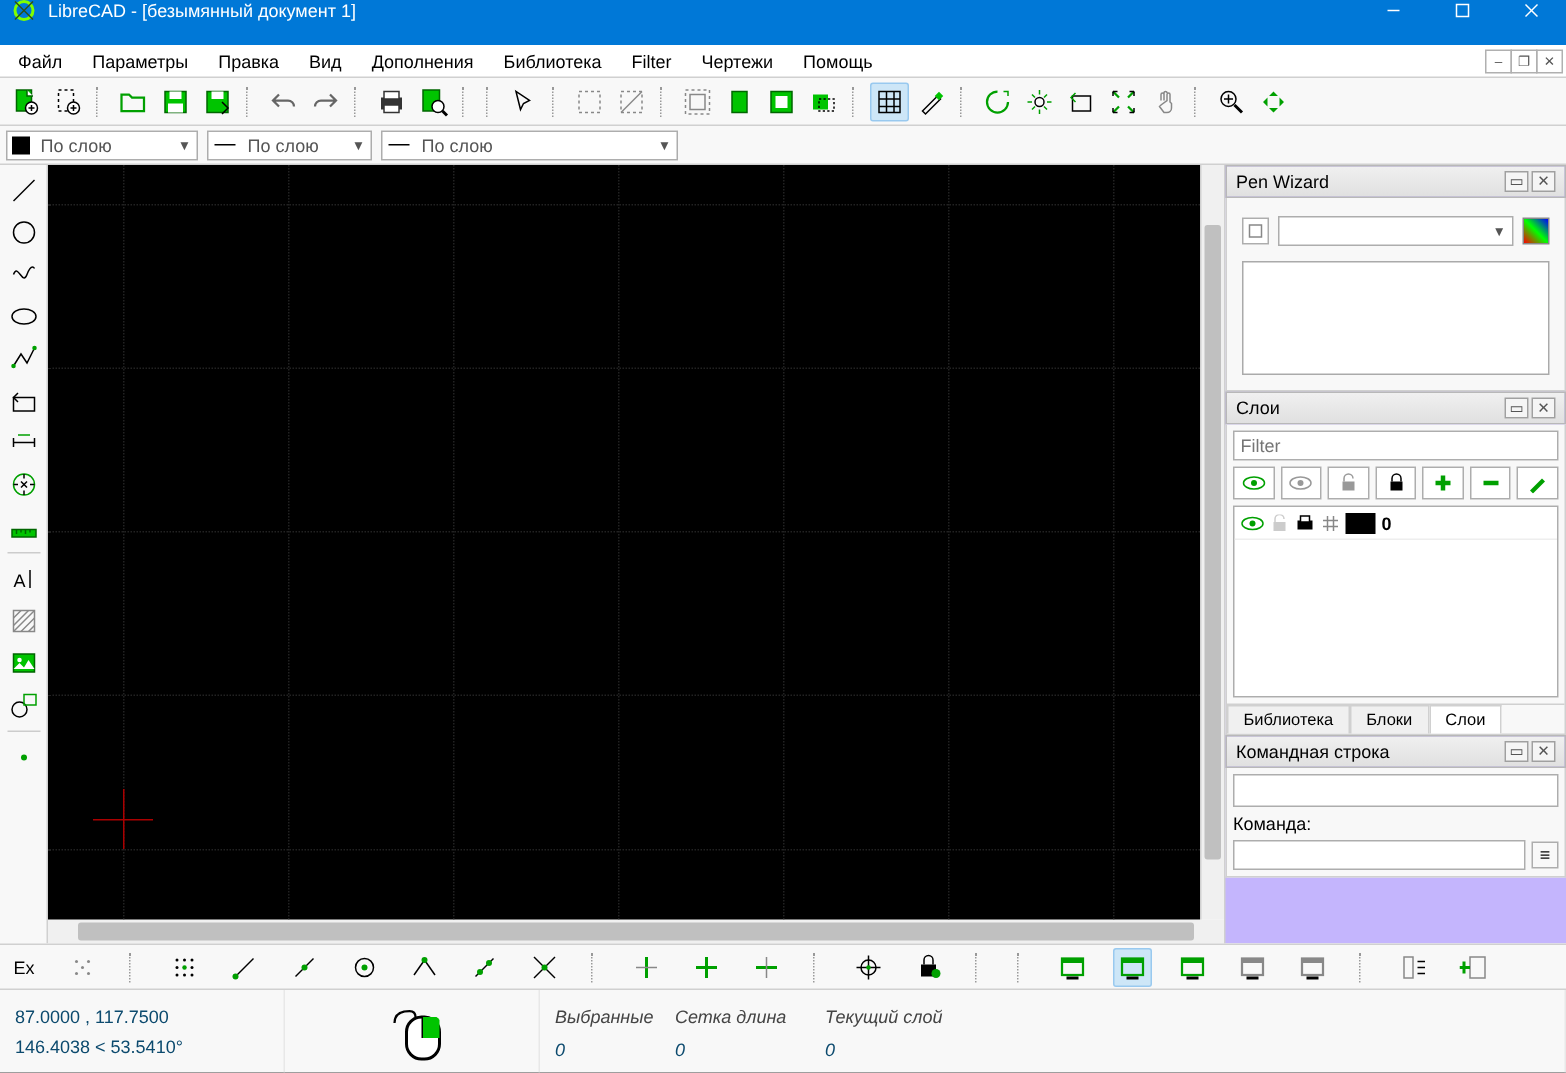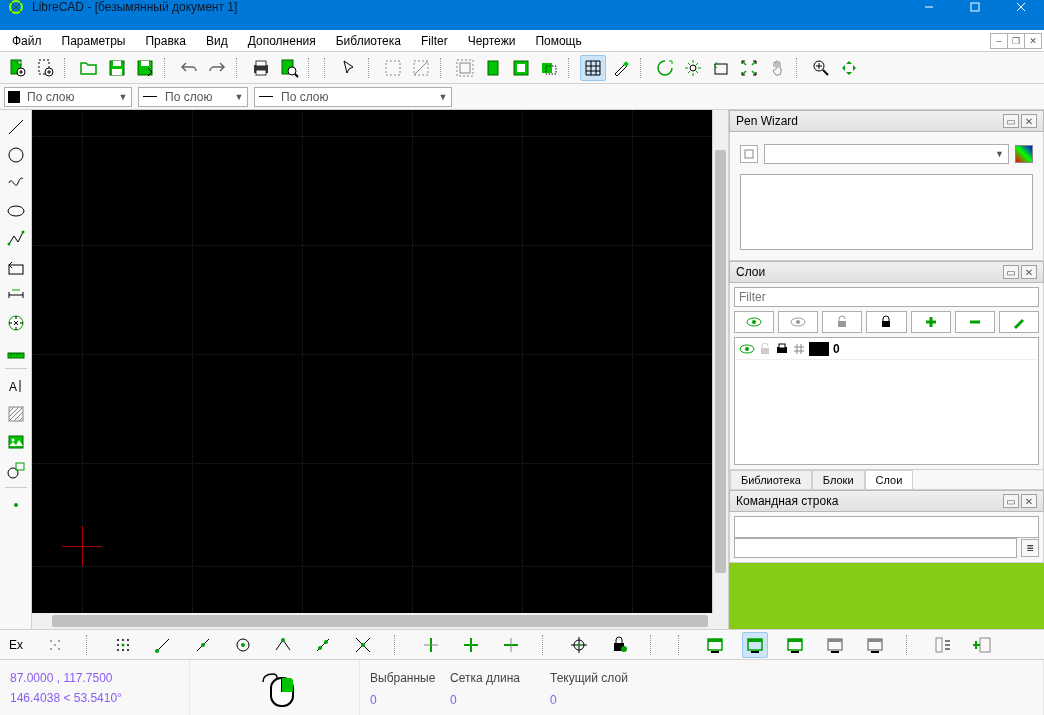--- a/index.html
+++ b/index.html
@@ -1,19 +1,19 @@
 <!DOCTYPE html>
 <html><head>
 <meta charset="utf-8">
 <style>
 * { box-sizing: border-box; margin: 0; padding: 0; font-family: "Segoe UI", Tahoma, sans-serif; font-size: 12px; }
 body { background: #fff; width: 1044px; height: 715px; overflow: hidden; display: flex; flex-direction: column; }
 
 
-.titlebar { height: 30px; background: #0078d7; color: #0f172a; display: flex; align-items: center; padding: 0 0 16px 8px; }
+.titlebar { height: 30px; background: #0078d7; color: #ffffff; display: flex; align-items: center; padding: 0 0 16px 8px; }
 .titlebar .logo { width: 16px; height: 16px; margin-right: 8px; }
 .titlebar .title { flex: 1; font-size: 12px; }
 .titlebar .winbtn { width: 46px; height: 30px; display: flex; align-items: center; justify-content: center; color: #fff; }
 
 
 .menubar { height: 22px; background: #fff; display: flex; align-items: center; border-bottom: 1px solid #d0d0d0; padding: 0 2px; }
 .menubar .mi { padding: 2px 10px; cursor: default; }
 .mdi-controls { margin-left: auto; display: flex; gap: 0; }
 .mdi-controls .sb { width: 18px; height: 16px; border:1px solid #b0b0b0; display:flex;align-items:center;justify-content:center; font-size:9px; color:#555; margin-left:-1px;}
 
@@ -44,21 +44,21 @@
 .canvas .cross-v { position: absolute; width: 1px; height: 40px; background: #a00; top: 416px; left: 50px; }
 .canvas .gridline-h { position:absolute; left:0; right:0; height:1px; border-top:1px dotted #222;}
 .canvas .gridline-v { position:absolute; top:0; bottom:0; width:1px; border-left:1px dotted #222;}
 .vscroll { width: 16px; background: #f0f0f0; border-left: 1px solid #d0d0d0; position:relative;}
 .vscroll .thumb { position:absolute; left:2px; right:2px; top:40px; bottom:40px; background:#c0c0c0; border-radius:2px;}
 .hscroll { height: 16px; background: #f0f0f0; display:flex;}
 .hscroll .track{flex:1; position:relative;}
 .hscroll .thumb{ position:absolute; top:2px; bottom:2px; left:20px; right:20px; background:#c0c0c0; border-radius:2px;}
 
 
-.right { width: 316px; display: flex; flex-direction: column; border-left: 1px solid #d0d0d0; background: #84cc16;}
+.right { width: 228px; display: flex; flex-direction: column; border-left: 1px solid #d0d0d0; background: #c4b5fd;}
 .panel-header { height: 22px; background: linear-gradient(#f0f0f0,#e0e0e0); border: 1px solid #b8b8b8; display: flex; align-items: center; padding: 0 6px; font-size:12px;}
 .panel-header .sp { margin-left: auto; display:flex; gap:2px;}
 .panel-header .hb { width:16px; height:14px; border:1px solid #a0a0a0; display:flex; align-items:center; justify-content:center; font-size:10px; color:#555; background:#f5f5f5;}
 .panel-body { border: 1px solid #d0d0d0; border-top:none; padding: 6px; background:#f8f8f8;}
 .penwiz .row1 { display:flex; align-items:center; gap:6px; margin:6px 4px 10px 4px;}
 .penwiz .slot { width:18px;height:18px; border:1px solid #adadad; background:#fff; display:flex; align-items:center; justify-content:center;}
 .penwiz .dd { flex:1; height:20px; border:1px solid #adadad; background:#fff; display:flex; align-items:center;}
 .penwiz .dd .arr{margin-left:auto; padding:0 4px; font-size:9px; color:#555;}
 .penwiz .colbtn { width:18px;height:18px; background:linear-gradient(45deg,#f00,#0f0,#00f); border:1px solid #888;}
 .penwiz .box { height:76px; border:1px solid #aaa; background:#fff; margin:0 4px 4px 4px;}
@@ -78,25 +78,25 @@
 .cmdpanel .cmd-in{flex:1; height:20px; border:1px solid #adadad; background:#fff;}
 .cmdpanel .cmd-menu{width:18px;height:18px;border:1px solid #adadad;display:flex;align-items:center;justify-content:center;}
 
 
 .bottom-tb { height: 30px; border-top: 1px solid #d0d0d0; background:#f8f8f8; display:flex; align-items:center; padding:0 4px; gap:14px;}
 
 
 .status { height: 56px; border-top:1px solid #d0d0d0; display:flex; background:#f8f8f8;}
 .status .col { padding:6px 10px; display:flex; flex-direction:column; justify-content:center; gap:6px; border-right:1px solid #e8e8e8;}
 .status .col.fix{width:190px;}
-.status .col.auto{flex:1;}
+.status .col.auto{flex:1;font-style:italic;}
 .status .mouse{flex:0 0 170px; display:flex; align-items:center; justify-content:center;}
 .status .hdr{display:flex; gap:0;}
 .status .hcell{padding:2px 0; color:#444;}
-.status .vcell{color:#8b5cf6;}
+.status .vcell{color:#0c4a6e;}
 </style>
 </head>
 <body>
 
 <div class="titlebar">
   <svg class="logo" viewBox="0 0 16 16">
       <circle cx="8" cy="8" r="6" fill="none" stroke="#7fff00" stroke-width="2"></circle>
       <path d="M2 2 L14 14 M14 2 L2 14" stroke="#2d5016" stroke-width="1"></path>
     </svg>
   <div class="title">LibreCAD - [безымянный документ 1]</div>
@@ -542,20 +542,23 @@
 
     <div class="panel-header">
       <span>Командная строка</span>
       <span class="sp">
           <span class="hb">▭</span>
           <span class="hb">✕</span>
         </span>
     </div>
     <div class="panel-body cmdpanel" style="padding:0">
       <div class="cmd-disp"></div>
+      <div class="cmd-in-row">
+        <span>Команда:</span>
+      </div>
       <div class="cmd-in-row" style="padding-top:0">
         <div class="cmd-in"></div>
         <div class="cmd-menu">≡</div>
       </div>
     </div>
   </div>
 </div>
 
 <div class="bottom-tb">
   <div class="tbtn" style="width:auto;padding:0 4px">

